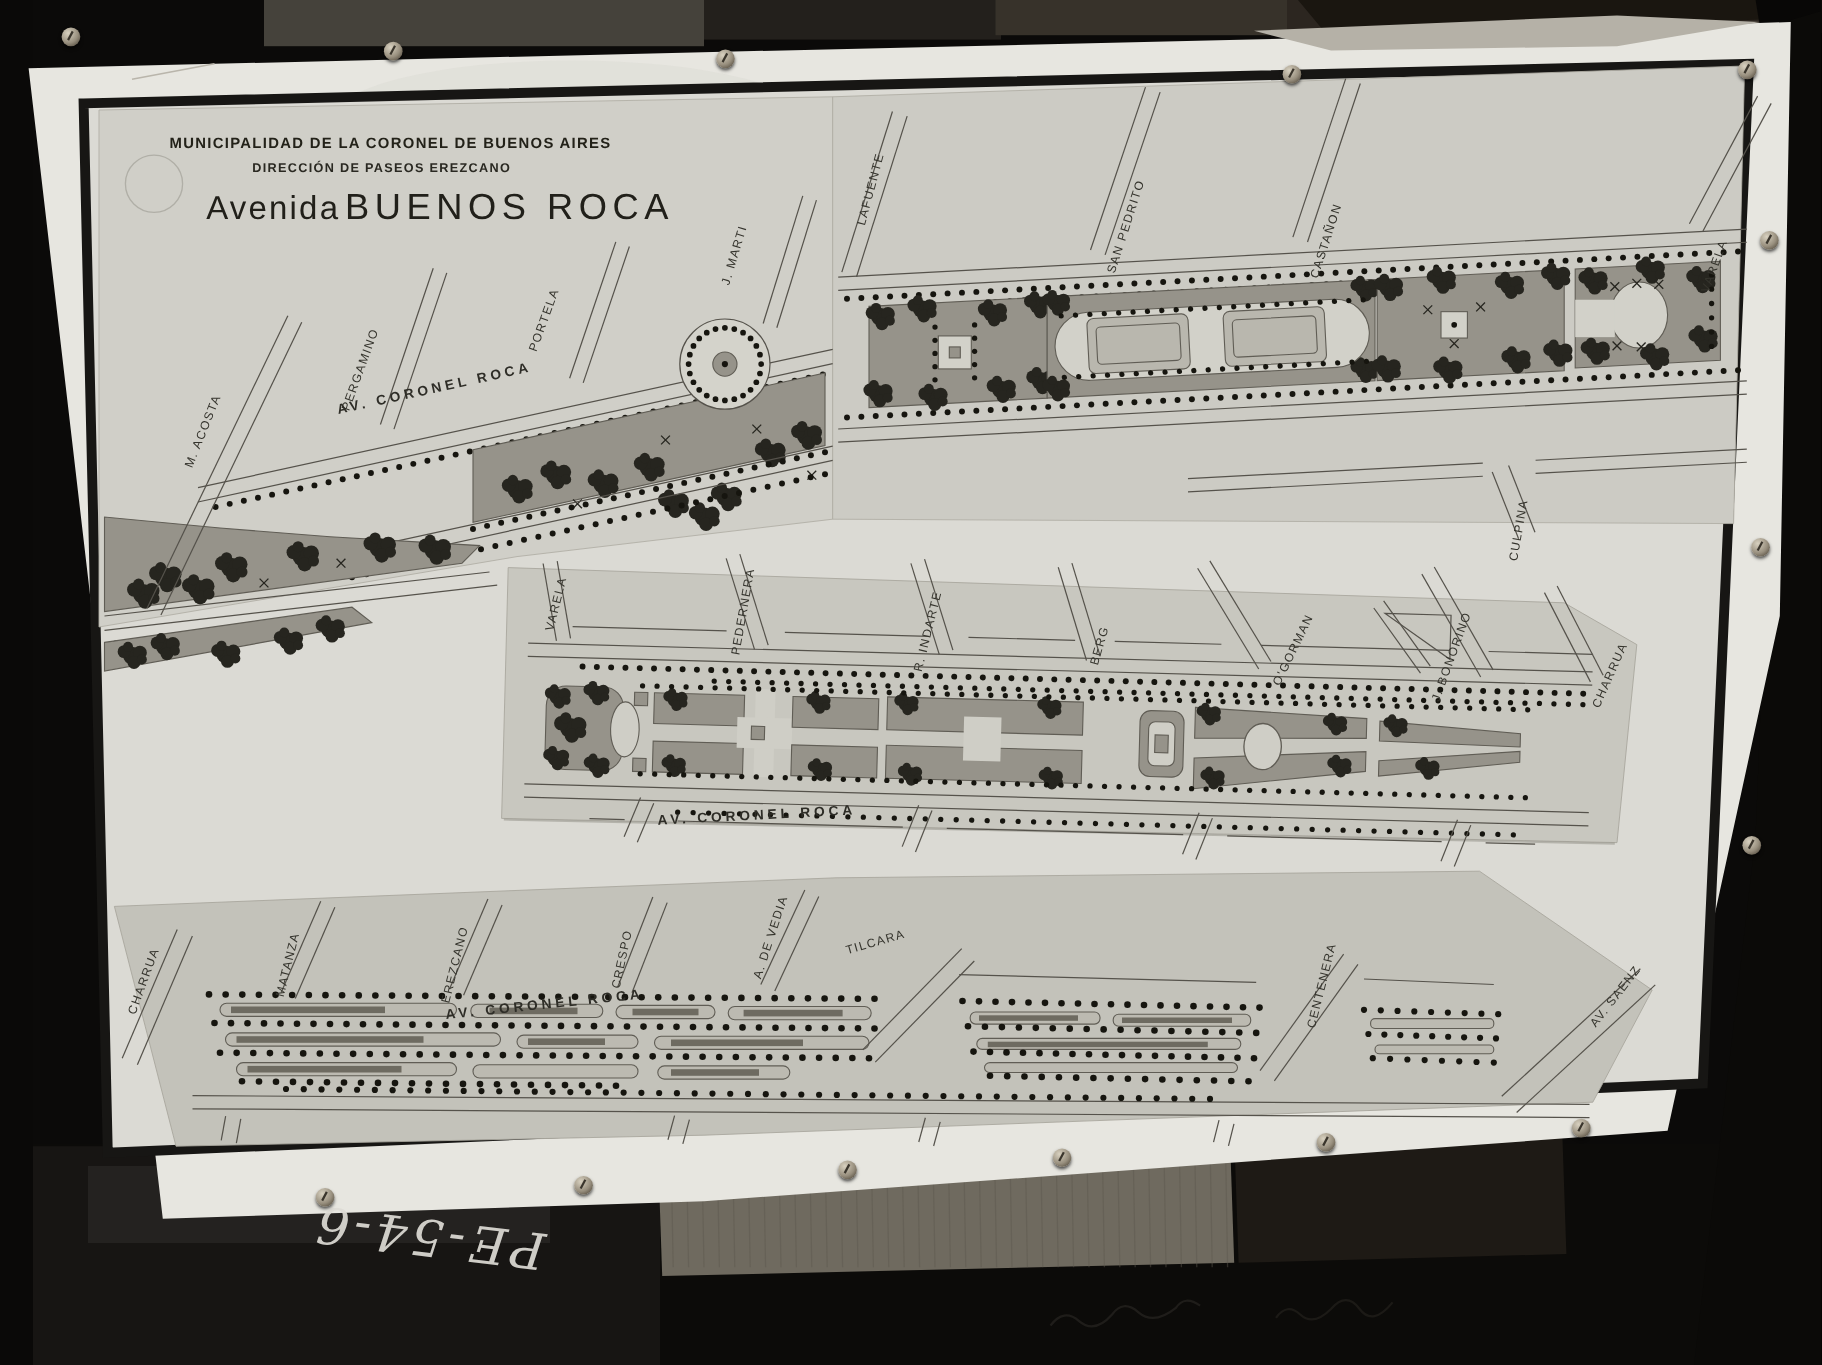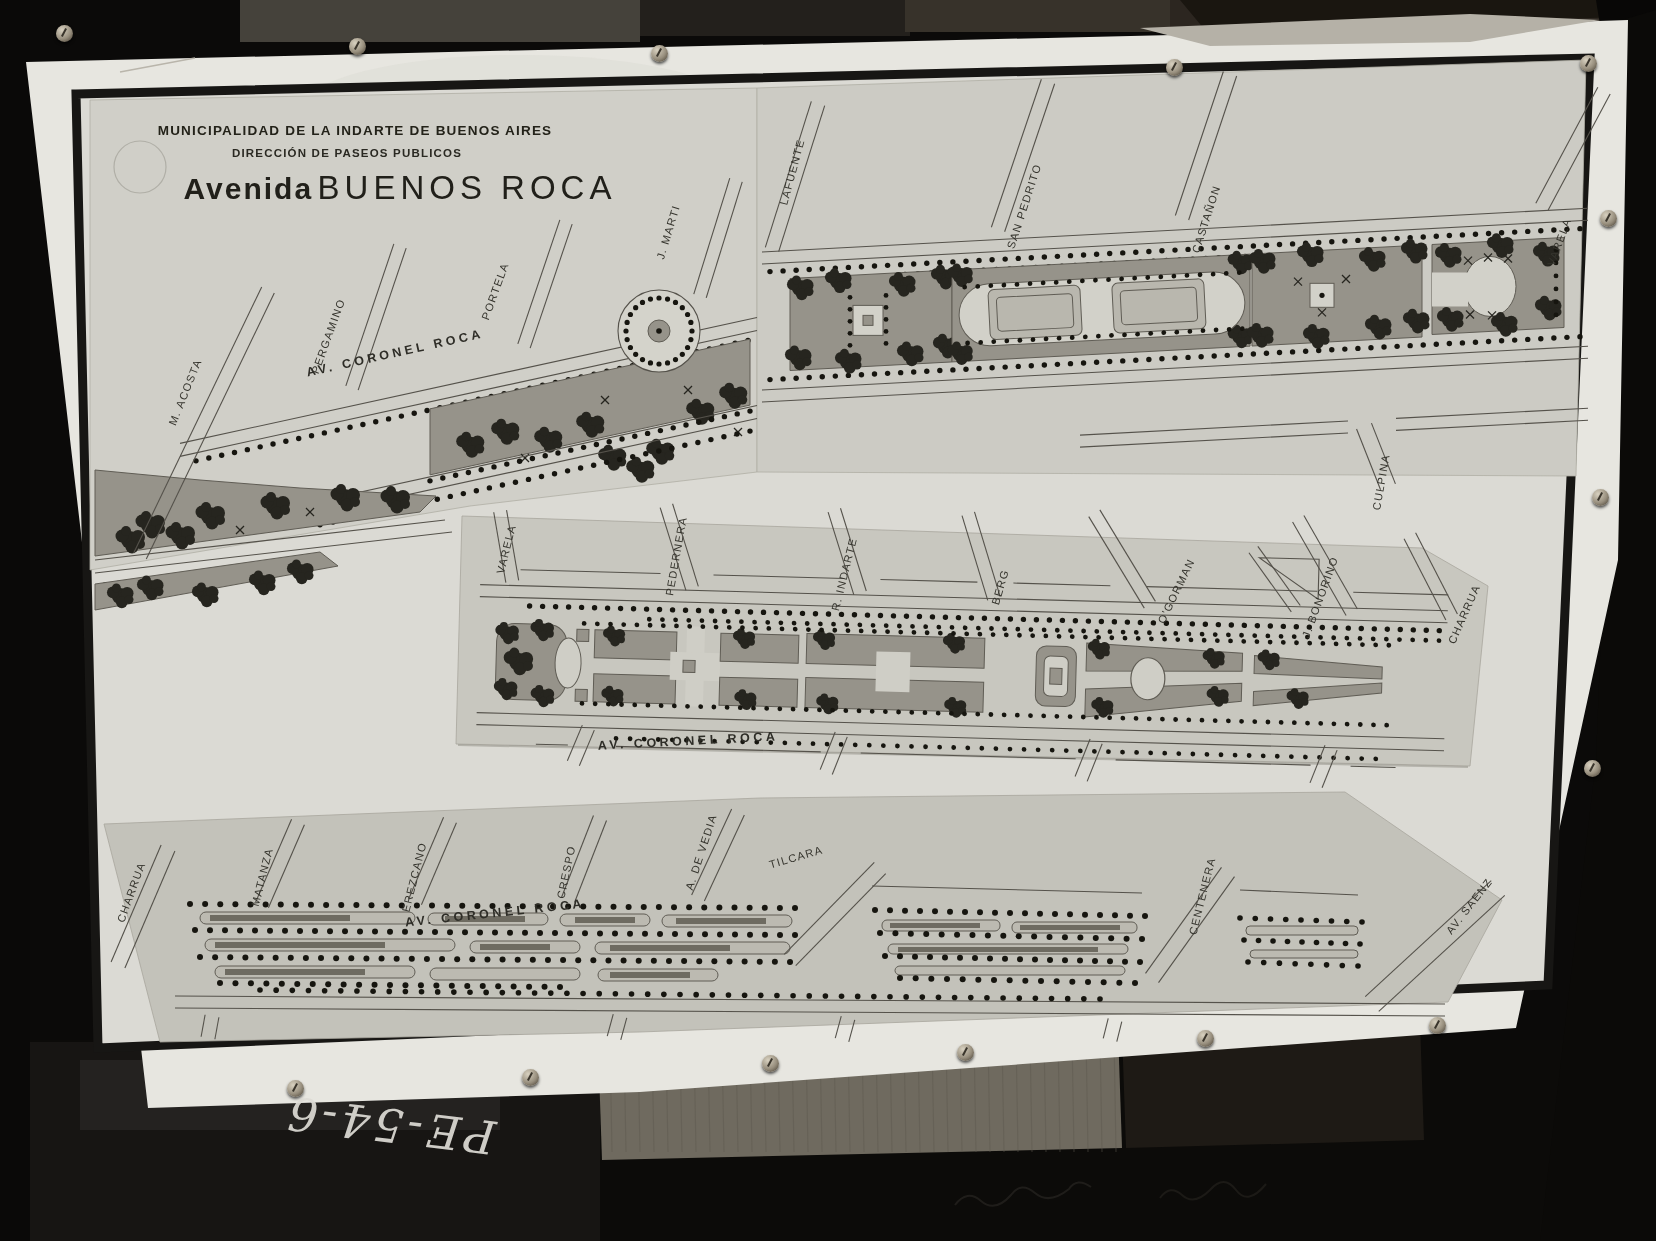--- a/index.html
+++ b/index.html
@@ -6,21 +6,21 @@
   #photo{position:relative;width:1656px;height:1241px;overflow:hidden;
          background:#0b0a09;font-family:"Liberation Sans",sans-serif;}
   #scene{position:absolute;left:0;top:0;}
   .overlay{position:absolute;left:0;top:0;width:1656px;height:1241px;pointer-events:none;}
   .t1{position:absolute;left:355px;top:130px;transform:translate(-50%,-50%);
       font-size:13.5px;font-weight:bold;letter-spacing:1.2px;color:#232219;white-space:nowrap;}
   .t2{position:absolute;left:347px;top:153px;transform:translate(-50%,-50%);
       font-size:11.5px;font-weight:bold;letter-spacing:1.2px;color:#2a2922;white-space:nowrap;}
   .t3{position:absolute;left:400px;top:188px;transform:translate(-50%,-50%);
       color:#21201a;white-space:nowrap;}
-  .t3 .pfx{font-size:30px;letter-spacing:2px;font-weight:bold;}
+  .t3 .pfx{font-size:30px;letter-spacing:2px;}
   .t3 .caps{font-size:33px;letter-spacing:5px;}
   .street-label{position:absolute;font-size:11px;letter-spacing:1.3px;color:#35342d;
       white-space:nowrap;transform-origin:center;}
   .avenue-label{position:absolute;font-size:12.5px;font-weight:bold;letter-spacing:3.5px;
       color:#2e2d27;white-space:nowrap;transform-origin:center;}
   .note{position:absolute;left:245px;top:1098px;width:290px;text-align:center;
       font-family:"DejaVu Serif",serif;font-style:italic;font-size:46px;letter-spacing:4px;
       color:#dedcd6;transform:rotate(187deg);opacity:.92;}
   .tack{position:absolute;width:17px;height:17px;border-radius:50%;
       background:radial-gradient(circle at 35% 30%, #d8d1c0, #978e7d 55%, #544c3f 88%);
@@ -1676,22 +1676,22 @@
         <line x1="1108.2090024989827" y1="1018.3022506247456" x2="1103.2090024989827" y2="1038.3022506247457" stroke="#55524b" stroke-width="1.1" opacity="1"></line>
         <line x1="1121.7909975010173" y1="1021.6977493752544" x2="1116.7909975010173" y2="1041.6977493752543" stroke="#55524b" stroke-width="1.1" opacity="1"></line>
       </g>
       <g>
         <path d="M955,1205 q12,-16 26,-4 t30,-6 q10,-14 24,-2 t34,-4 q8,-12 22,-2" fill="none" stroke="#23211d" stroke-width="2" opacity="0.85"></path>
         <path d="M1160,1198 q10,-14 22,-3 t28,-5 q14,-16 26,0 t30,-6" fill="none" stroke="#201e1a" stroke-width="2" opacity="0.8"></path>
       </g>
     </svg>
   <div class="overlay">
     <div class="titleblock">
-      <div class="t1">MUNICIPALIDAD DE LA INDARTE DE BUENOS AIRES</div>
-      <div class="t2">DIRECCIÓN DE PASEOS PUBLICOS</div>
+      <div class="t1">MUNICIPALIDAD DE LA CORONEL DE BUENOS AIRES</div>
+      <div class="t2">DIRECCIÓN DE PASEOS EREZCANO</div>
       <div class="t3"><span class="pfx">Avenida</span> <span class="caps">BUENOS ROCA</span></div>
     </div>
     <div id="labels">
         <div class="street-label" style="left: 185px; top: 392px; transform: translate(-50%, -50%) rotate(-68deg);">M. ACOSTA</div>
         <div class="street-label" style="left: 328px; top: 336px; transform: translate(-50%, -50%) rotate(-70deg);">PERGAMINO</div>
         <div class="street-label" style="left: 495px; top: 291px; transform: translate(-50%, -50%) rotate(-70deg);">PORTELA</div>
         <div class="street-label" style="left: 668px; top: 232px; transform: translate(-50%, -50%) rotate(-73deg);">J. MARTI</div>
         <div class="street-label" style="left: 792px; top: 172px; transform: translate(-50%, -50%) rotate(-75deg);">LAFUENTE</div>
         <div class="street-label" style="left: 1024px; top: 206px; transform: translate(-50%, -50%) rotate(-72deg);">SAN PEDRITO</div>
         <div class="street-label" style="left: 1206px; top: 219px; transform: translate(-50%, -50%) rotate(-72deg);">CASTAÑON</div>

